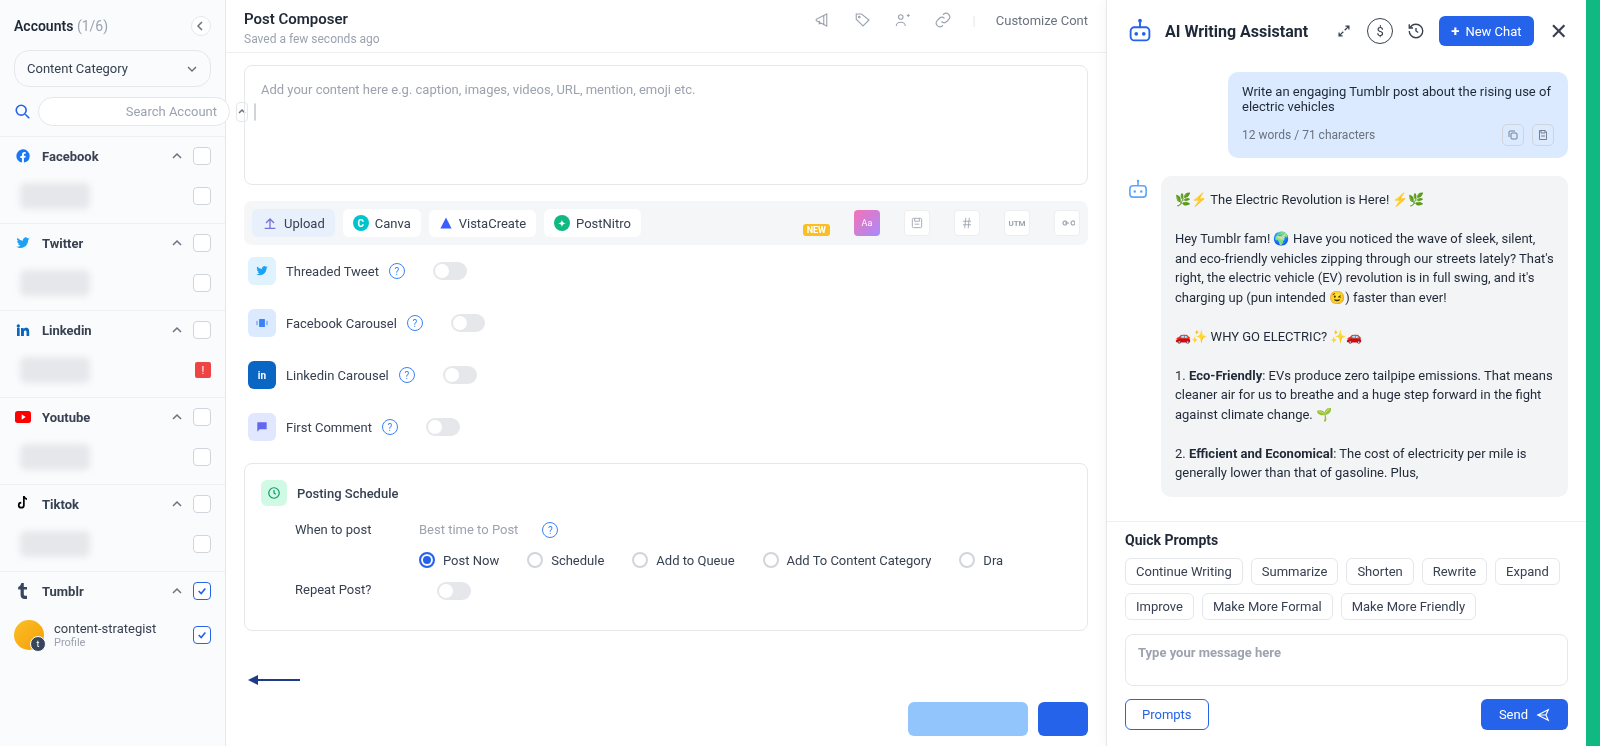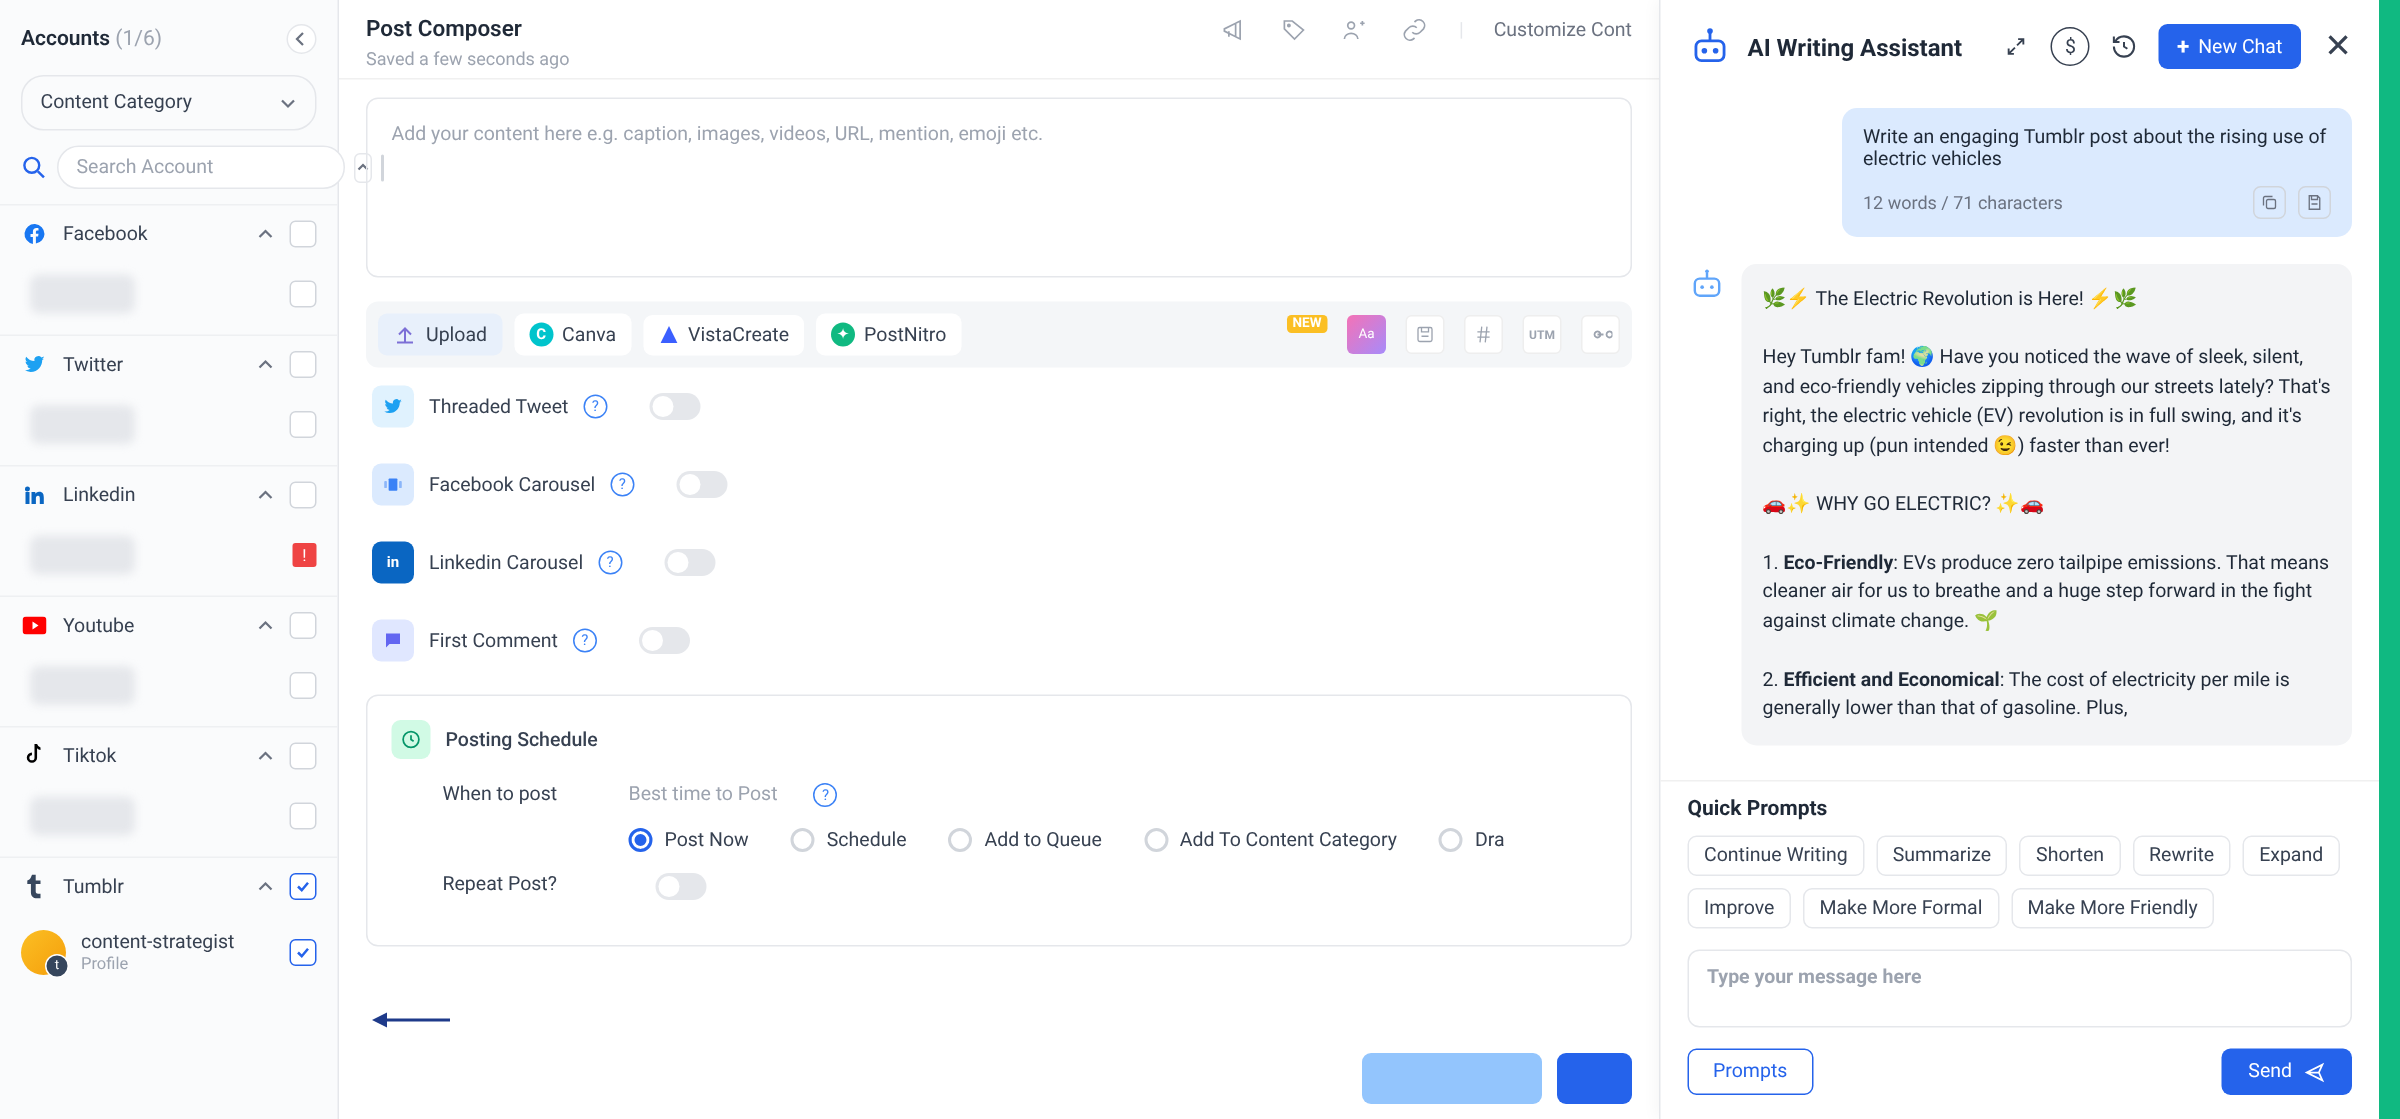--- a/index.html
+++ b/index.html
@@ -7,29 +7,29 @@
 
 
 .sidebar { width: 226px; border-right: 1px solid #e5e7eb; display: flex; flex-direction: column; background: #fafbfc; }
 .sidebar-header { display: flex; align-items: center; padding: 16px 14px 14px; gap: 6px; }
 .sidebar-title { font-weight: 600; font-size: 14px; color: #1f2937; }
 .sidebar-title .count { color: #9ca3af; font-weight: 400; }
 .collapse-btn { margin-left: auto; width: 20px; height: 20px; border: 1px solid #e5e7eb; border-radius: 50%; display:flex; align-items:center; justify-content:center; cursor:pointer; background:#fff; }
 .category-select { margin: 0 14px 10px; border:1px solid #e5e7eb; border-radius:15px; padding:10px 12px; display:flex; align-items:center; justify-content:space-between; color:#374151; cursor:pointer; }
 .search-row { display:flex; align-items:center; gap:6px; padding:0 10px 10px 14px; }
 .search-icon { color:#2563eb; }
-.search-input { flex:1; border:1px solid #e5e7eb; border-radius:16px; padding:6px 12px; font-size:13px; outline:none; }
+.search-input { flex:1; border:1px solid #e5e7eb; border-radius:16px; padding:6px 12px; font-size:13px; outline:none;text-align:right; }
 .search-input::placeholder { color:#9ca3af; }
 .updown { width:20px; height:20px; border:1px solid #e5e7eb; border-radius:4px; display:flex; align-items:center; justify-content:center; color:#6b7280; cursor:pointer; background:#fff;}
 .check-square { width:18px; height:18px; border:1px solid #d1d5db; border-radius:4px; cursor:pointer; background:#fff; }
 .check-square.checked { border-color:#2563eb; background:#fff; display:flex; align-items:center; justify-content:center; color:#2563eb; }
 
 .network-group { border-top:1px solid #eef0f2; }
 .network-head { display:flex; align-items:center; padding:10px 14px; gap:10px; cursor:pointer; }
-.network-head .label { font-weight:400; color:#374151; flex:1; }
+.network-head .label { font-weight:700; color:#374151; flex:1; }
 .network-head .chev { color:#6b7280; }
 .net-icon { width:18px; height:18px; display:flex; align-items:center; justify-content:center; border-radius:3px; font-size:12px; font-weight:700; }
 .net-facebook { color:#1877f2; }
 .net-twitter { color:#1da1f2; }
 .net-linkedin { color:#0a66c2; }
 .net-youtube { color:#ff0000; }
 .net-tiktok { color:#000; }
 .net-tumblr { color:#36465d; }
 .account-row { display:flex; align-items:center; padding:8px 14px 14px 20px; gap:10px; }
 .account-blur { width:70px; height:26px; border-radius:6px; background:#e5e7eb; filter:blur(3px); }
@@ -50,21 +50,21 @@
 .main-sub { font-size:12px; color:#9ca3af; margin-top:4px; }
 .header-icons { margin-left:auto; display:flex; align-items:center; gap:20px; color:#9ca3af; }
 .header-icons .ico { cursor:pointer; width:20px; height:20px; display:flex; align-items:center; justify-content:center; }
 .customize { font-size:13px; color:#6b7280; cursor:pointer; }
 
 .composer-body { padding:12px 18px; overflow-y:auto; flex:1; }
 .content-area { border:1px solid #e5e7eb; border-radius:8px; padding:16px; min-height:120px; color:#9ca3af; font-size:13px; }
 .attach-row { display:flex; align-items:center; gap:8px; margin-top:16px; background:#f4f6f8; border-radius:8px; padding:8px; }
 .attach-btn { display:flex; align-items:center; gap:6px; padding:6px 10px; border-radius:6px; cursor:pointer; font-size:13px; color:#374151; background:#fff; }
 .attach-btn.light { background:#e8f0fb; }
-.attach-right { margin-left:auto; display:flex; align-items:flex-start; gap:13px; }
+.attach-right { margin-left:auto; display:flex; align-items:flex-end; gap:24px; }
 .new-badge { background:#fbbf24; color:#fff; font-size:9px; font-weight:700; padding:1px 4px; border-radius:3px; }
 .mini-icon { width:26px; height:26px; border-radius:4px; background:#fff; display:flex; align-items:center; justify-content:center; color:#9ca3af; cursor:pointer; border:1px solid #eee;}
 
 .toggle-row { display:flex; align-items:center; gap:10px; padding:12px 4px; }
 .toggle-row .sic { width:28px; height:28px; border-radius:6px; display:flex; align-items:center; justify-content:center; }
 .toggle-row .rlabel { font-size:13px; color:#374151; flex:0 0 auto; }
 .help-circle { width:16px; height:16px; border:1.5px solid #3b82f6; border-radius:50%; display:flex; align-items:center; justify-content:center; color:#3b82f6; font-size:10px; cursor:pointer; }
 .toggle { margin-left:18px; width:34px; height:18px; border-radius:10px; background:#e5e7eb; position:relative; cursor:pointer; }
 .toggle::after { content:""; position:absolute; top:2px; left:2px; width:14px; height:14px; border-radius:50%; background:#fff; }
 

